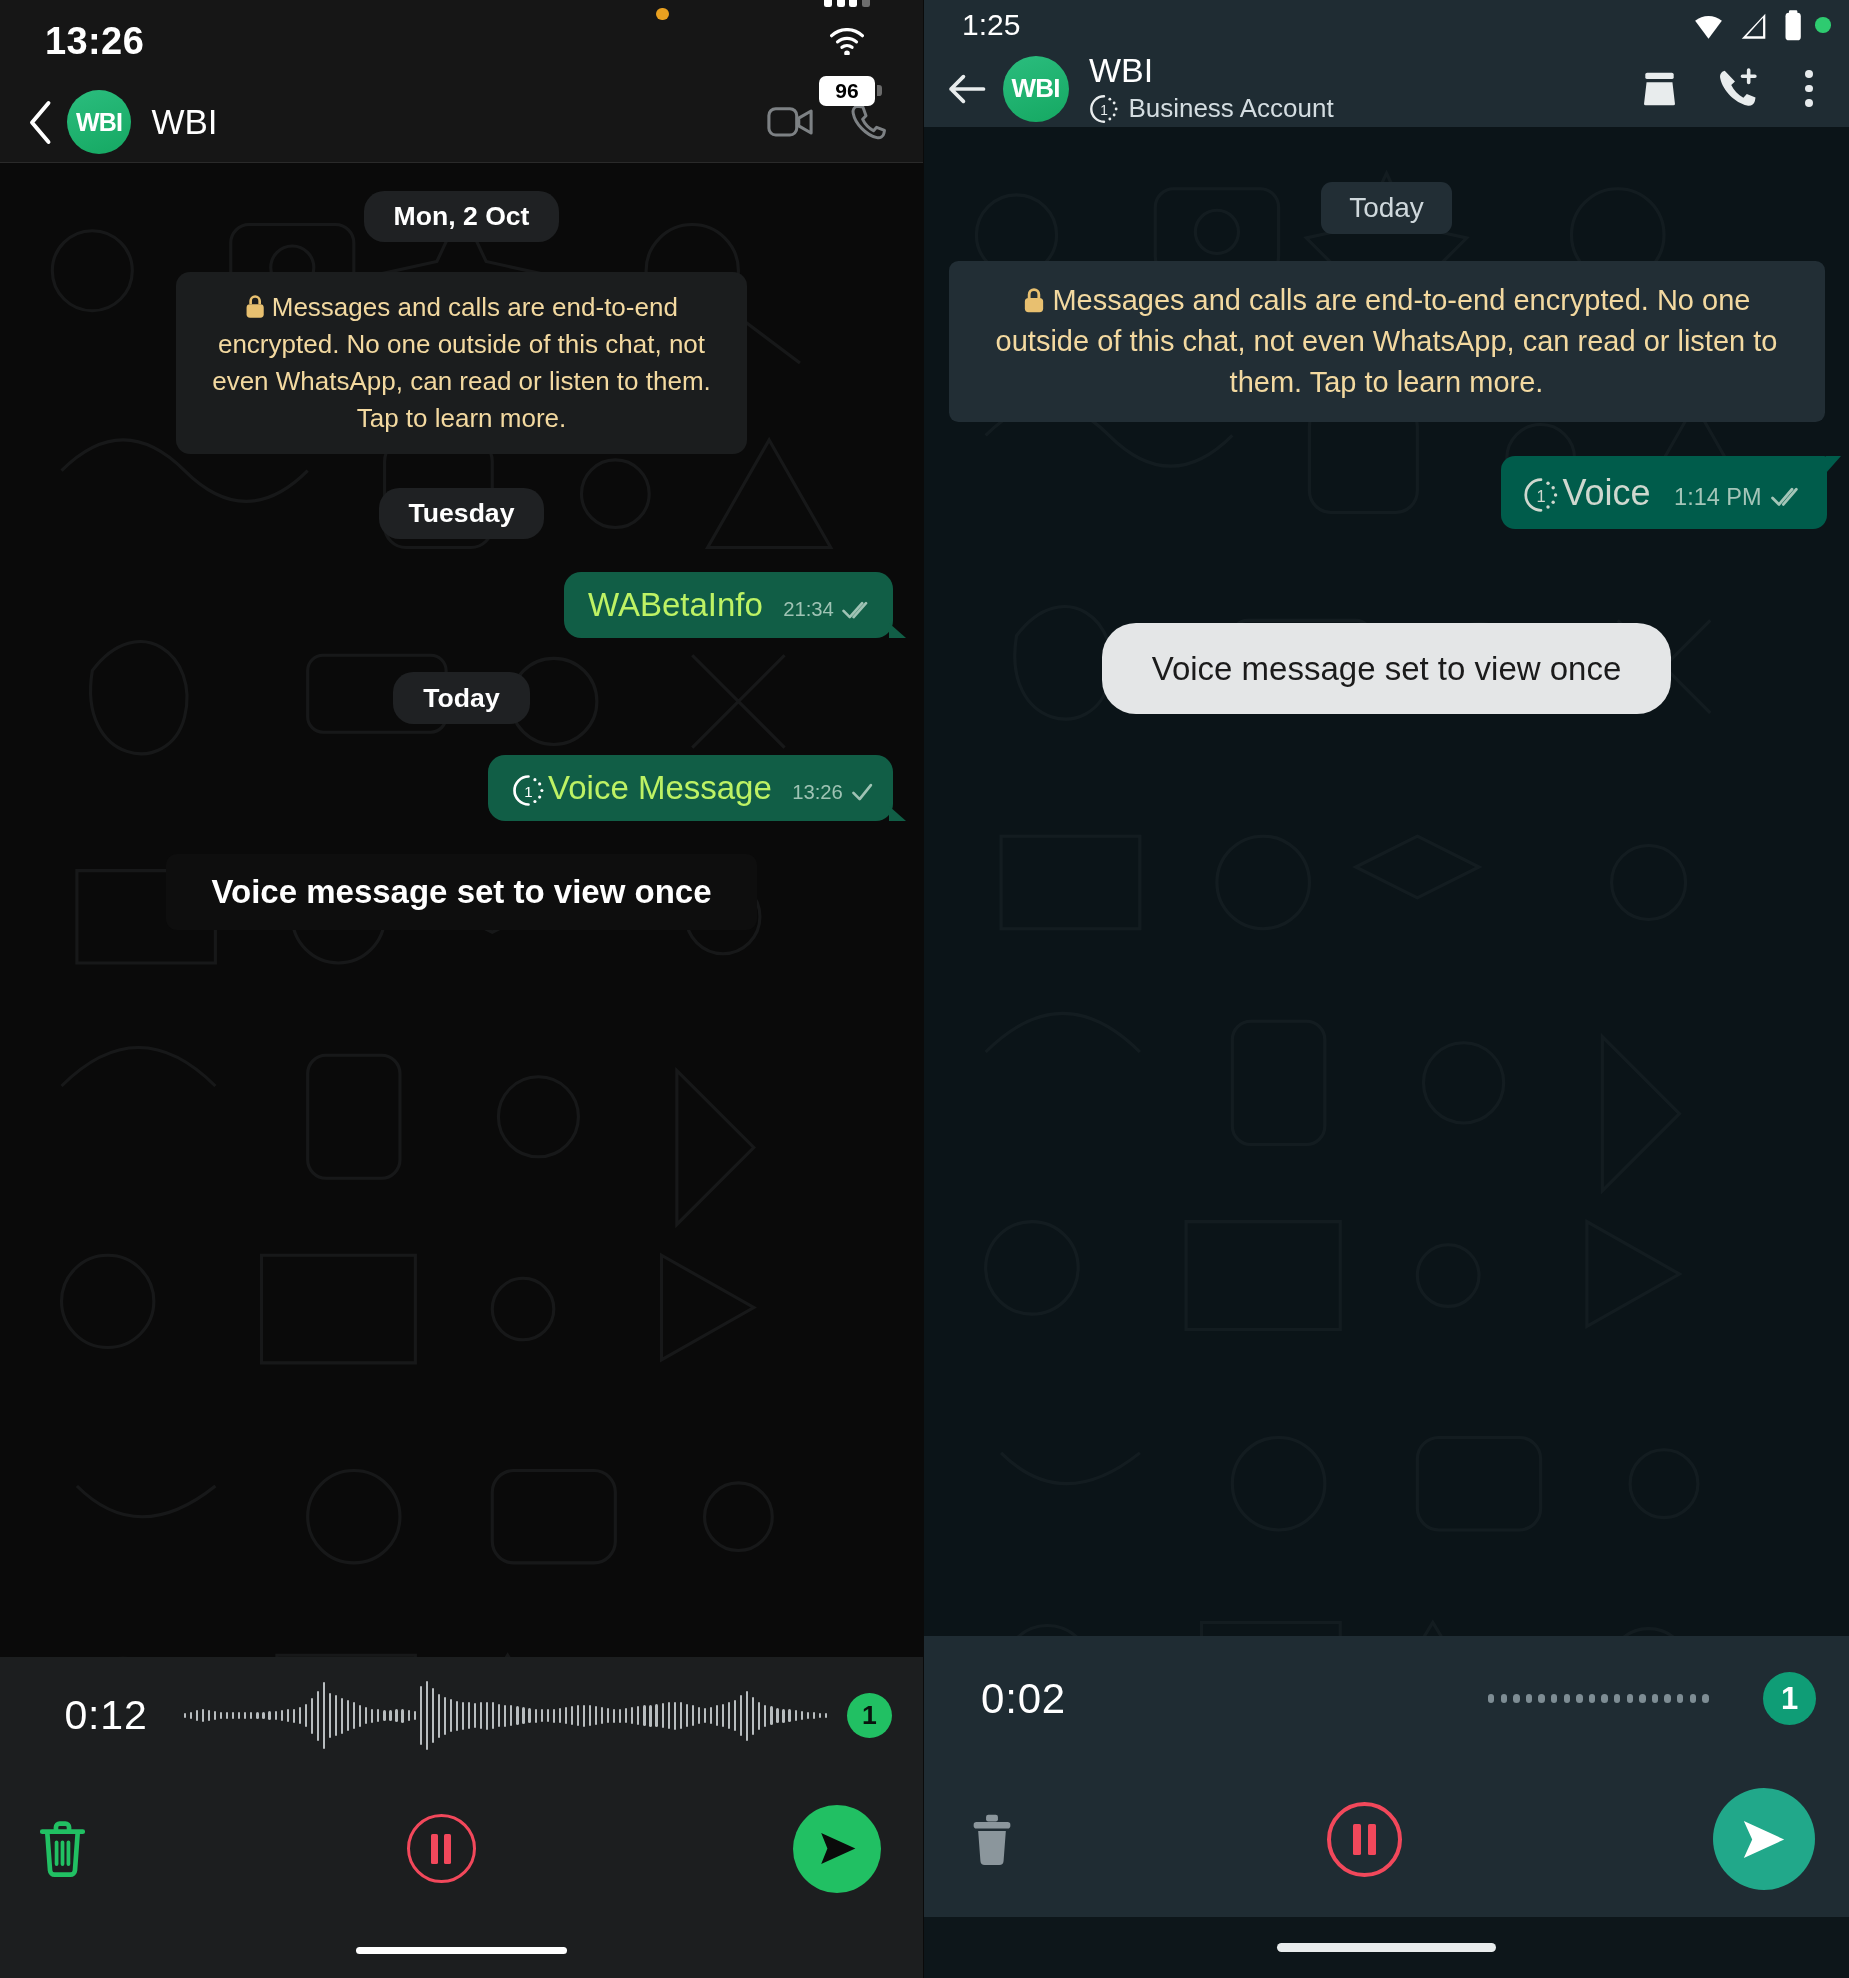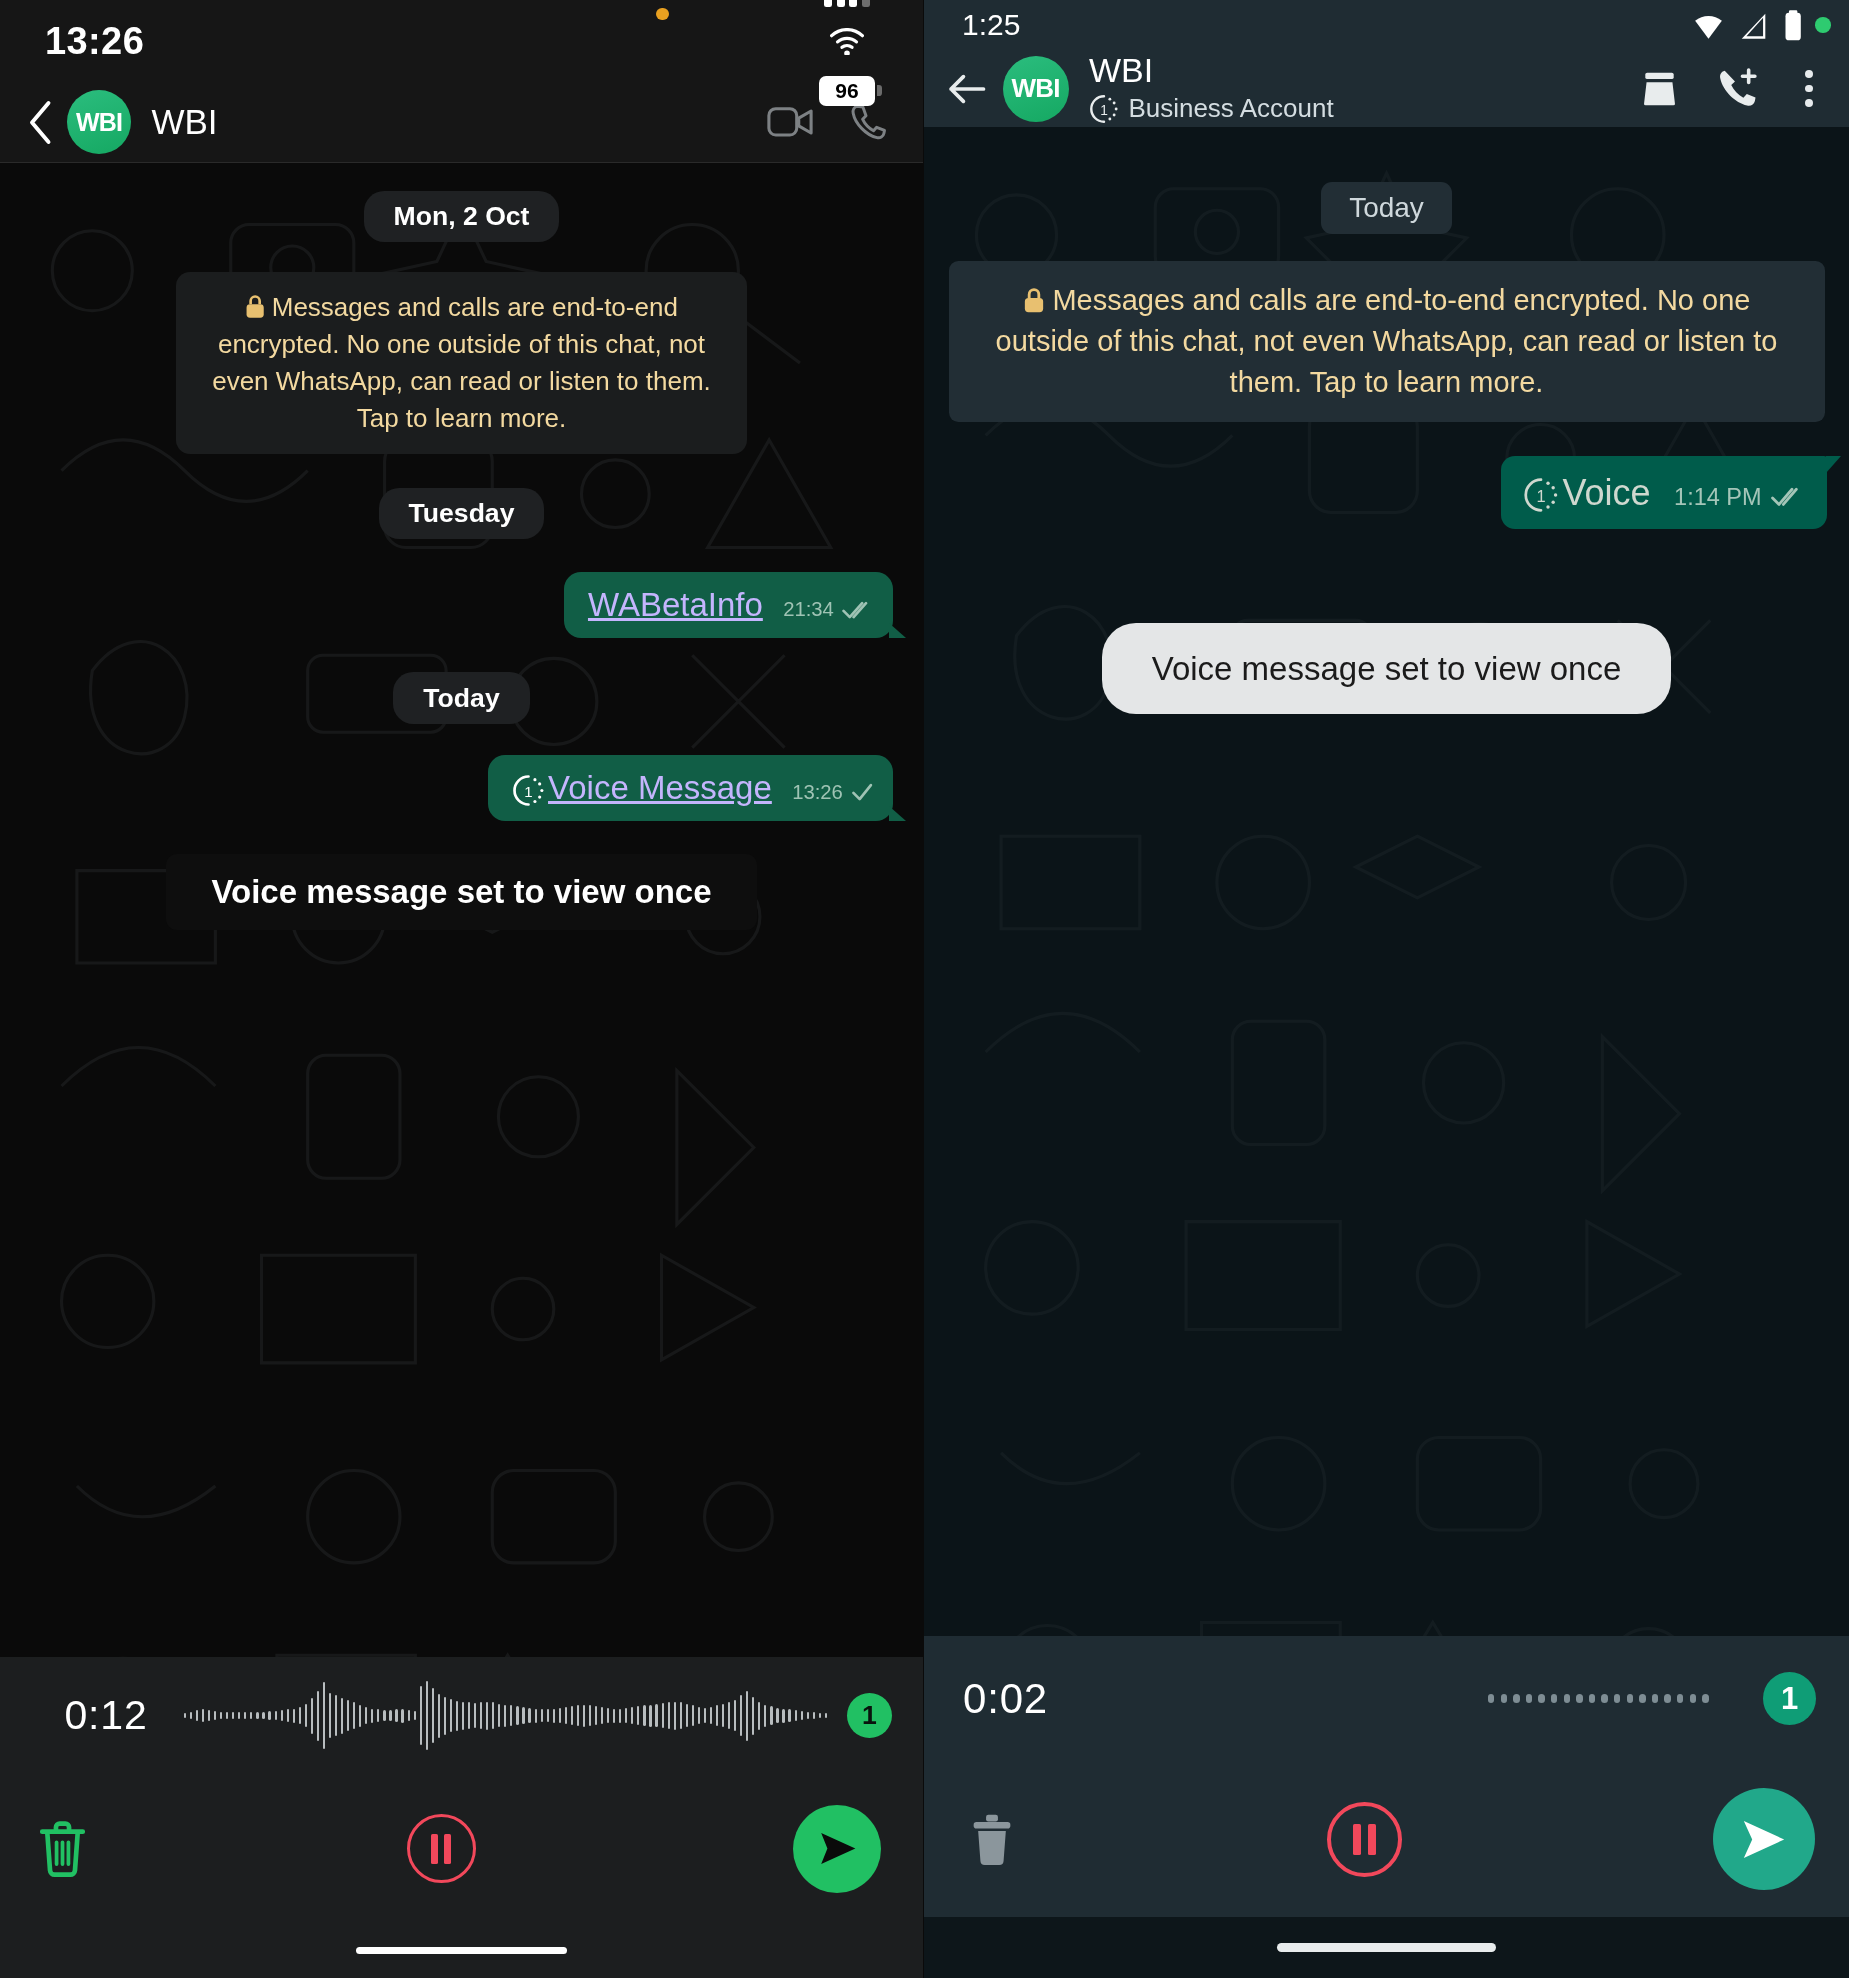--- a/index.html
+++ b/index.html
@@ -86,21 +86,21 @@
   .bub-out {
     position: relative; background: #115e46; border-radius: 17px;
     padding: 14px 20.3px 14px 23.5px;
     display:flex; align-items: baseline; gap: 20.3px;
     max-width: 641px;
   }
   .bub-out::after {
     content:""; position:absolute; right:-12.5px; bottom:0;
     border-left: 17px solid #115e46; border-top: 15.6px solid transparent;
   }
-  .bub-txt { color:#c4b5fd; font-size: 33px; text-decoration: underline; }
+  .bub-txt { color:#bef264; font-size: 33px; }
   .meta { display:flex; align-items:center; gap: 7.8px; color:#9fc3b4; font-size: 20.3px; white-space: nowrap; }
   .vo-icon { display:inline-flex; margin-right: 3.1px; vertical-align: middle; }
   .toast-ios {
     margin: 33px auto 0; width: fit-content;
     background: #0e0e0e; color:#fff; font-size: 33px; font-weight: 600;
     padding: 19px 45px; border-radius: 11px;
   }
 
   .ios-recbar { background: #1c1e1f; flex: 0 0 auto; padding: 0 0 0 0; }
   .rec-top { height: 117px; display:flex; align-items:center; padding: 0 31px 0 23.5px; gap: 20.3px; margin-left: 41px; }
@@ -175,21 +175,21 @@
   }
   .d-bub-txt { color:#cfd8cf; font-size: 36px; }
   .d-meta { display:flex; align-items:center; gap:9.4px; color:#a4c5b8; font-size:23.5px; white-space:nowrap; }
   .d-toast {
     margin: 94px auto 0; width: fit-content; max-width: 751px;
     background:#e4e6e7; color:#1b1b1b; font-size: 33px;
     padding: 26.6px 50px; border-radius: 34px; text-align:center;
   }
 
   .d-recbar { background:#1f2c33; flex:0 0 auto; }
-  .d-rec-top { height: 125px; display:flex; align-items:center; padding: 0 33px 0 39px; gap: 23.5px; }
+  .d-rec-top { height: 125px; display:flex; align-items:center; padding: 0 33px 0 57px; gap: 23.5px; }
   .d-rec-time { color:#fff; font-size: 42px; font-weight: 500; letter-spacing:0.8px; min-width: 110px; }
   .d-wave { flex:1; display:flex; align-items:center; justify-content:flex-end; gap: 6.3px; padding-right: 31px; }
   .d-wave span { display:block; width: 6.3px; height: 9.4px; border-radius: 3.9px; background:#7e8d94; }
   .d-vbadge {
     width: 53px; height: 53px; border-radius:50%; background:#0f9d76;
     color:#fff; font-size: 31px; font-weight:600;
     display:flex; align-items:center; justify-content:center; flex:0 0 auto;
   }
   .d-rec-btns { height: 156px; display:flex; align-items:center; justify-content: space-between; padding: 0 34px 0 44px; }
   .d-pausebtn { width: 75px; height: 75px; border-radius:50%; border: 4.7px solid #f2485b; display:flex; align-items:center; justify-content:center; }

